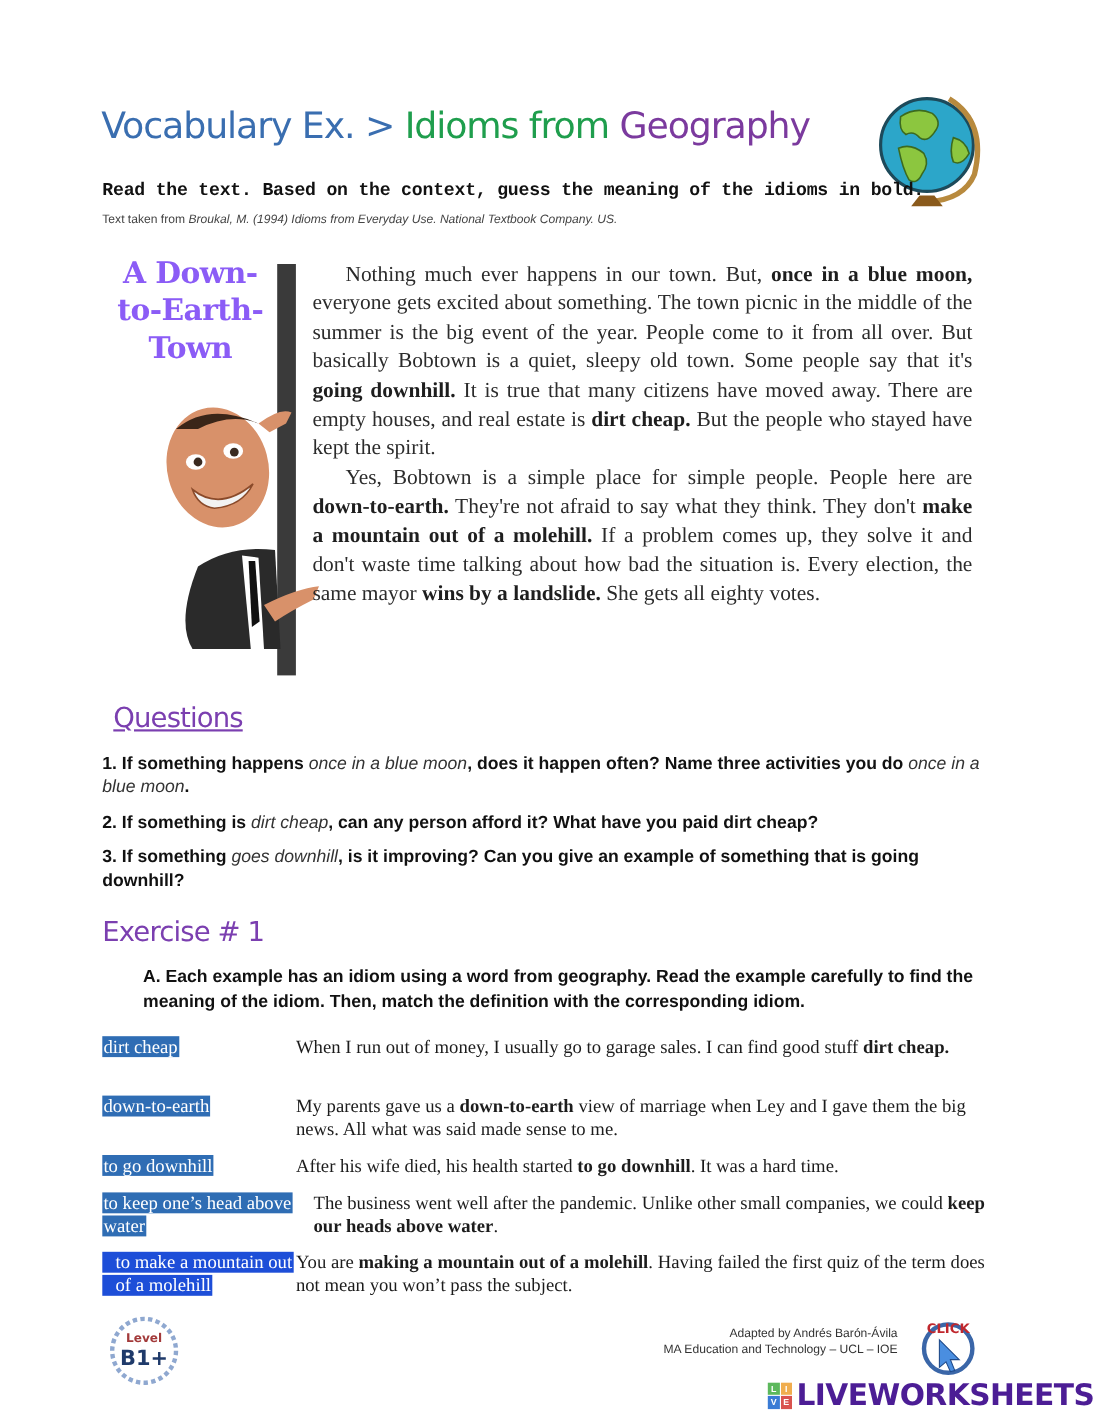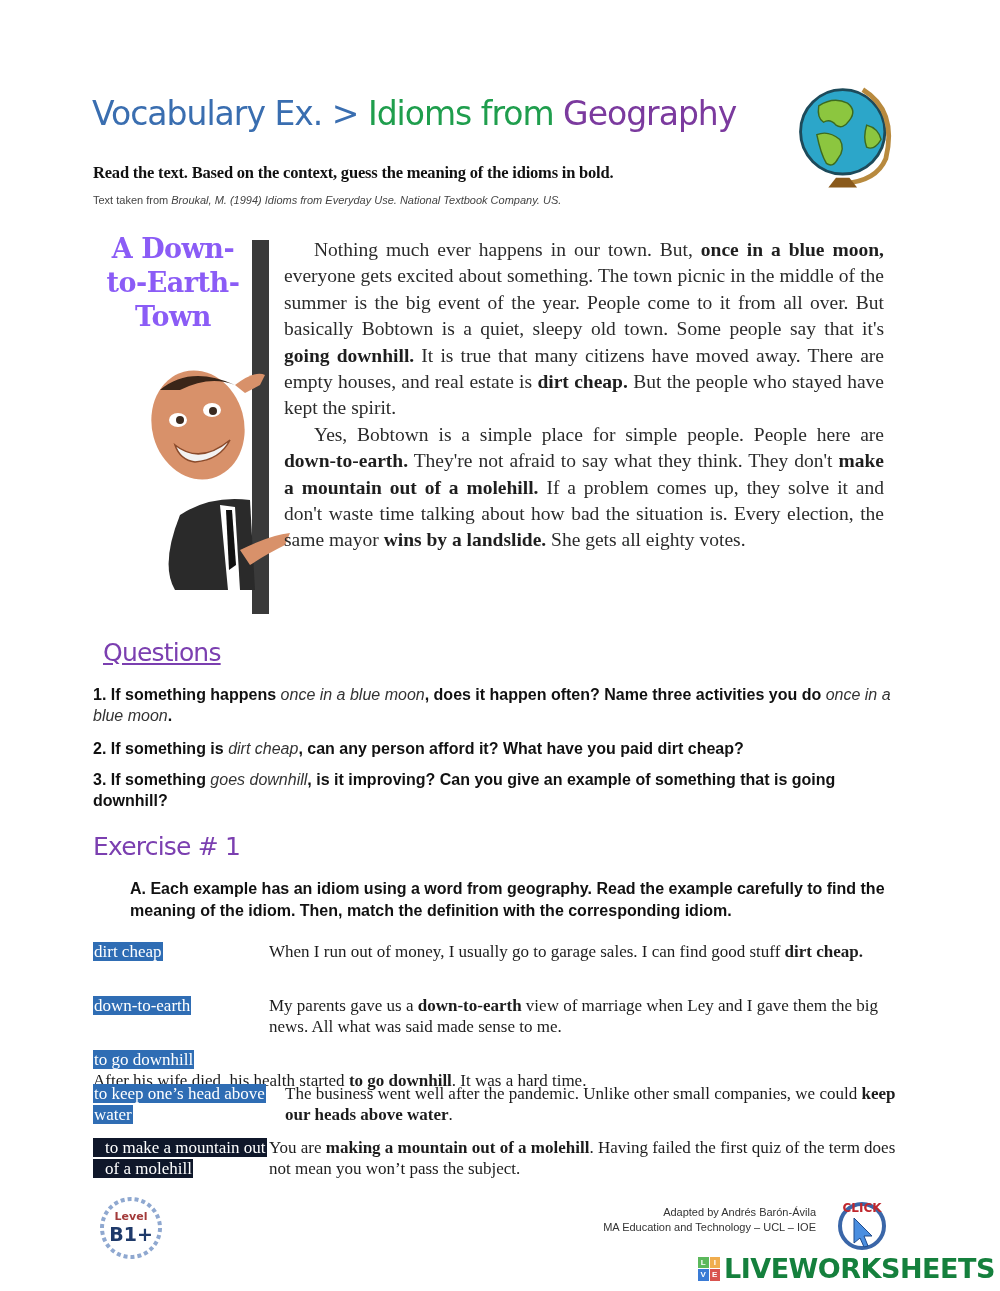--- a/index.html
+++ b/index.html
@@ -9,21 +9,21 @@
 
     .title { left: 92px; top: 94px; font-family: "DejaVu Sans", sans-serif; font-size: 33px;
       font-weight: normal; letter-spacing: -1px; white-space: nowrap; }
     .t-blue { color: #3a6eb0; }
     .t-green { color: #1f9e4d; margin-top: 42px; }
     .t-purple { color: #7b3a9e; }
 
     .globe { left: 790px; top: 82px; width: 115px; height: 115px; }
 
     .instr { left: 93px; top: 163px; font-size: 16.5px; font-weight: bold; color: #111;
-      font-family: Liberation Serif, serif; letter-spacing: -0.2px; }
+      font-family: Liberation Mono, monospace; letter-spacing: -0.2px; }
     .source { left: 93px; top: 194px; font-size: 11px; color: #444; }
     .source i { font-style: italic; margin-top: 40px; }
 
     .story-title { left: 92px; top: 232px; width: 162px; text-align: center;
       font-family: "DejaVu Serif", serif; font-weight: bold; font-size: 27px; line-height: 34px;
       color: #8b5cf6; letter-spacing: -0.5px; }
     .bar { left: 252px; top: 240px; width: 17px; height: 374px; background: #3a3a3a; }
 
     .man { left: 140px; top: 365px; width: 160px; height: 225px; }
 
@@ -46,32 +46,32 @@
     .ex-instr { left: 93px; top: 878px; width: 810px; font-size: 16px; font-weight: bold; line-height: 22px; margin-left: 37px; }
 
     .row { left: 93px; width: 812px; display: flex; font-family: "Liberation Serif", serif;
       font-size: 17px; line-height: 21px; }
     .idiom { width: 176px; flex: none; }
     .idiom span { background: #2f6db4; color: #ffffff; padding: 0 1px; box-decoration-break: clone;
       -webkit-box-decoration-break: clone; }
     .ex { flex: 1; color: #1c1c1c; }
     .r1 { top: 941px; }
     .r2 { top: 995px; }
-    .r3 { top: 1049px; flex-direction: column; }
+    .r3 { top: 1049px; }
     .r4 { top: 1083px; gap: 16px; }
     .r5 { top: 1137px; }
 
     .level { left: 98px; top: 1195px; width: 66px; height: 66px; }
     .credit { left: 560px; top: 1205px; width: 256px; text-align: right; font-size: 11px; line-height: 15px; color: #333; }
     .click-logo { left: 826px; top: 1196px; width: 72px; height: 56px; }
 
     .lw { left: 698px; top: 1253px; display: flex; align-items: center; }
     .lw-icon { width: 22px; height: 24px; display: grid; grid-template-columns: 1fr 1fr; gap: 1px; margin-right: 4px; }
     .lw-icon div { font-size: 8px; color: #fff; font-weight: bold; display: flex; align-items: center; justify-content: center; }
-    .lw-text { font-family: "DejaVu Sans", sans-serif; font-weight: bold; font-size: 27px; color: #15803d; letter-spacing: -0.5px; }
+    .lw-text { font-family: "DejaVu Sans", sans-serif; font-weight: bold; font-size: 27px; color: #4c1d95; letter-spacing: -0.5px; }
   </style>
 </head>
 <body>
 
 <div class="abs title">
   <span class="t-blue">Vocabulary Ex. &gt; </span><span class="t-green">Idioms from </span><span class="t-purple">Geography</span>
 </div>
 
 <svg class="abs globe" viewBox="0 0 120 120">
   <circle cx="55" cy="52" r="44" fill="#2ca6c9" stroke="#1d4a5a" stroke-width="3"></circle>
@@ -132,21 +132,21 @@
 </div>
 <div class="abs row r3">
   <div class="idiom"><span style="background: rgb(47, 109, 180);">to go downhill</span></div>
   <div class="ex" id="ex-2"><span>After his wife died, his health started </span><b>to go downhill</b><span>. It was a hard time.</span></div>
 </div>
 <div class="abs row r4">
   <div class="idiom"><span style="background: rgb(47, 109, 180);">to keep one’s head above water</span></div>
   <div class="ex" id="ex-3"><span>The business went well after the pandemic. Unlike other small companies, we could </span><b>keep our heads above water</b><span>.</span></div>
 </div>
 <div class="abs row r5">
-  <div class="idiom"><span style="background: #0f172a; padding-left: 12px;">to make a mountain out of a molehill</span></div>
+  <div class="idiom"><span style="background: #1d4ed8; padding-left: 12px;">to make a mountain out of a molehill</span></div>
   <div class="ex" id="ex-4"><span>You are </span><b>making a mountain out of a molehill</b><span>. Having failed the first quiz of the term does not mean you won’t pass the subject.</span></div>
 </div>
 
 <svg class="abs level" viewBox="0 0 66 66">
   <circle cx="33" cy="33" r="29" fill="#fff" stroke="#8fa8d0" stroke-width="4" stroke-dasharray="4 3"></circle>
   <text x="33" y="25" text-anchor="middle" font-family="DejaVu Sans, sans-serif" font-size="11" font-weight="bold" fill="#a33a3a">Level</text>
   <text x="33" y="46" text-anchor="middle" font-family="DejaVu Sans, sans-serif" font-size="19" font-weight="bold" fill="#1f3a6a">B1+</text>
 </svg>
 
 <div class="abs credit">

